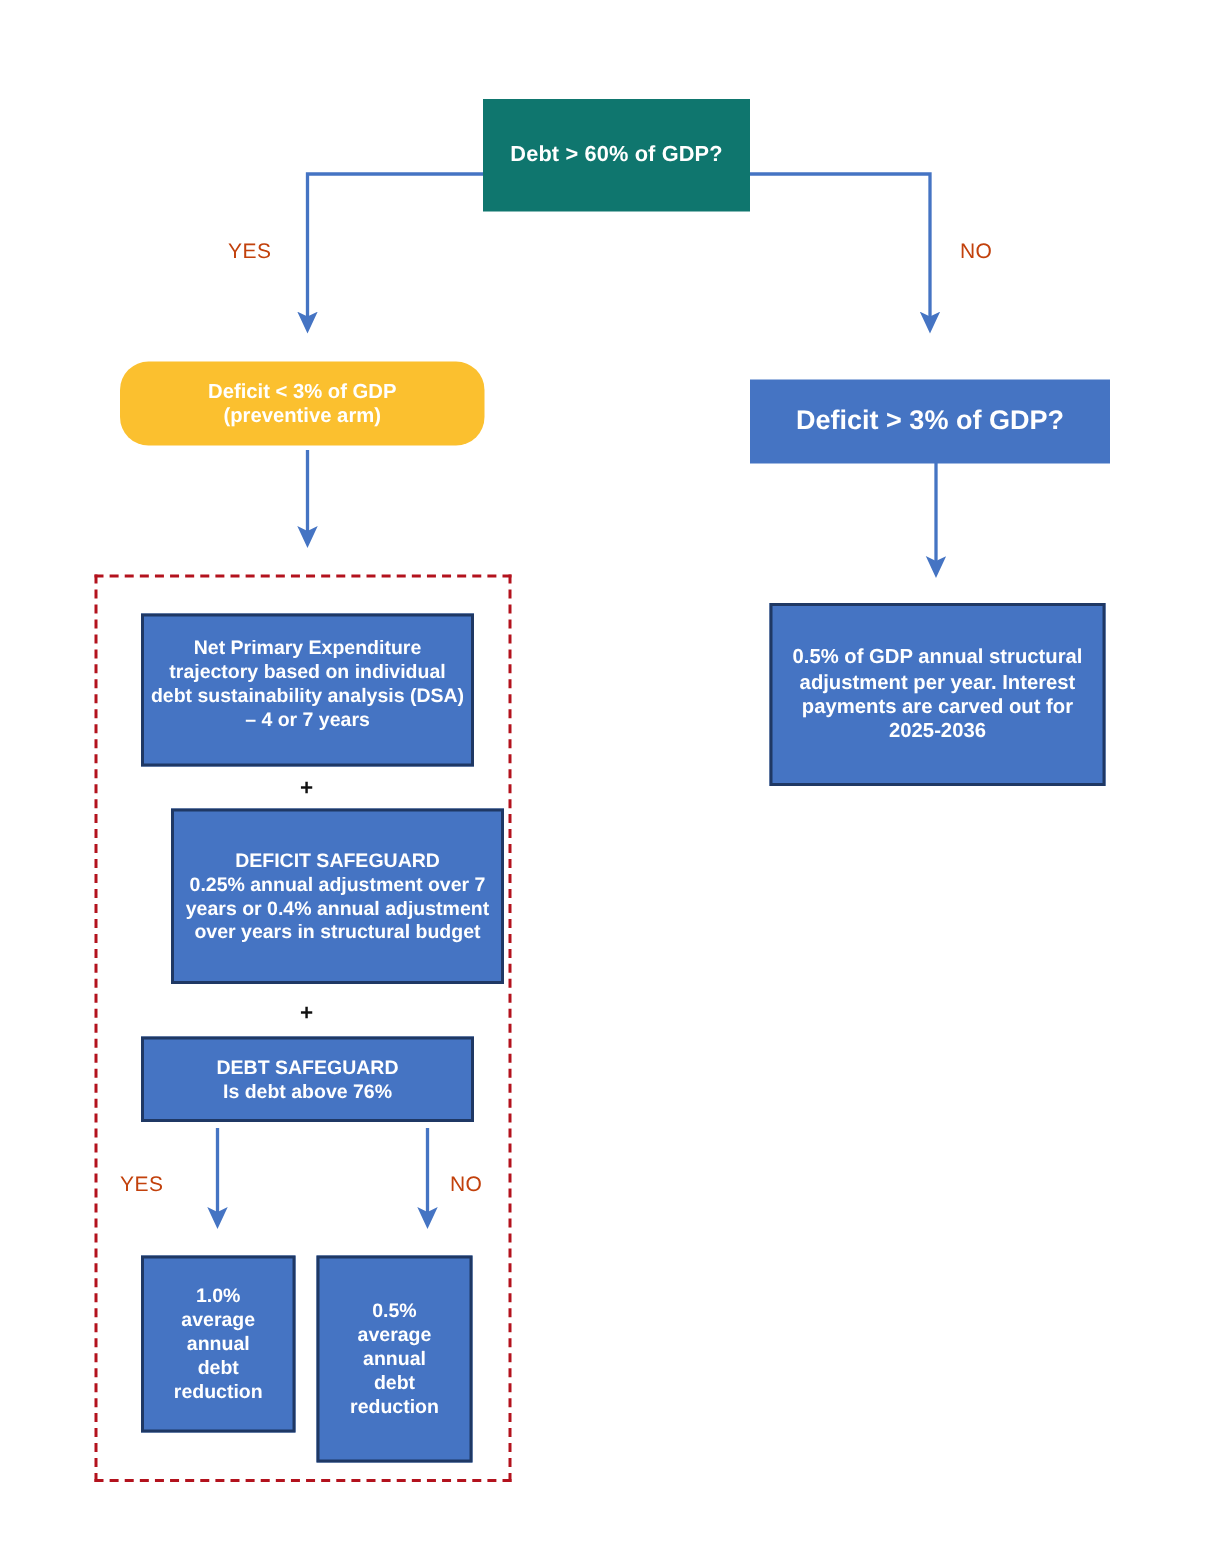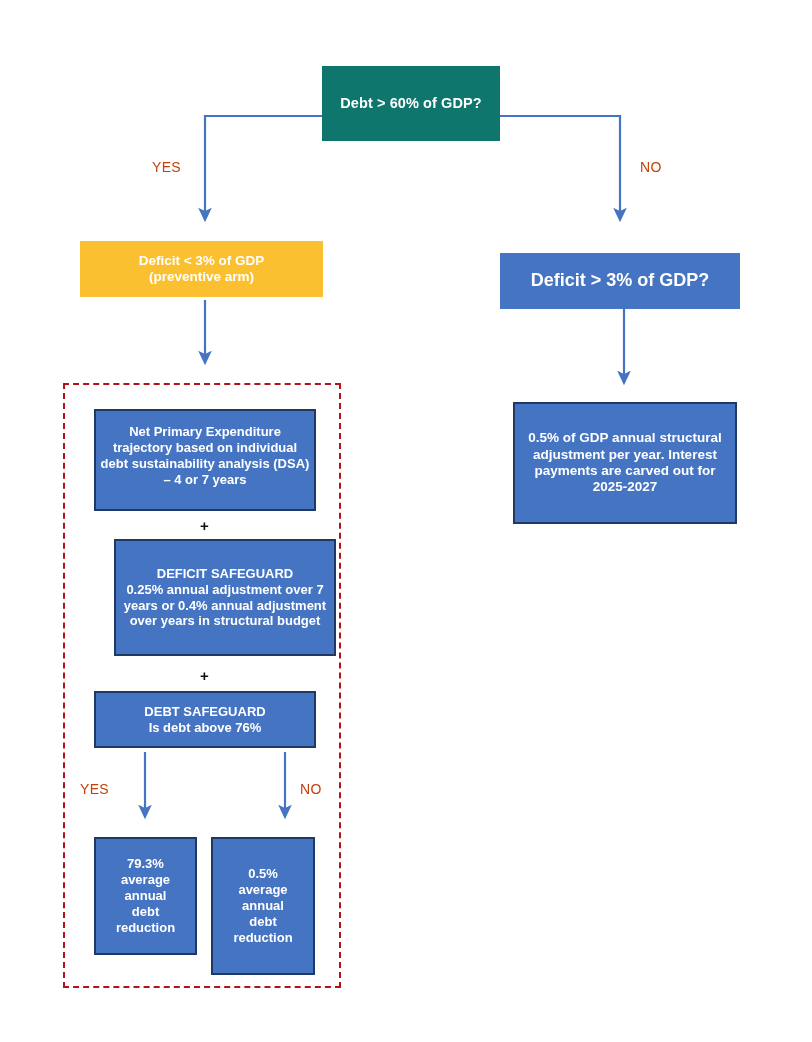--- a/index.html
+++ b/index.html
@@ -40,20 +40,21 @@
     background: #0f766e;
     font-size: 14.5px;
     letter-spacing: .1px;
   }
   
   #node-preventive {
     left: 80px; top: 241px;
     width: 243px; height: 56px;
     background: #FBC02F;
     font-size: 13.5px;
+    border-radius: 19px;
   }
   
   #node-deficit-question {
     left: 500px; top: 253px;
     width: 240px; height: 56px;
     background: #4574C3;
     font-size: 18px;
   }
   
   #node-structural-adjustment {
@@ -174,31 +175,31 @@
 
 <div id="group-preventive-arm"></div>
 
 <div class="node" id="node-root">Debt &gt; 60% of GDP?</div>
 
 <div class="node" id="node-preventive">Deficit &lt; 3% of GDP
 (preventive arm)</div>
 
 <div class="node" id="node-deficit-question">Deficit &gt; 3% of GDP?</div>
 
-<div class="node" id="node-structural-adjustment">0.5% of GDP annual structural adjustment per year. Interest payments are carved out for 2025-2027</div>
+<div class="node" id="node-structural-adjustment">0.5% of GDP annual structural adjustment per year. Interest payments are carved out for 2025-2036</div>
 
 <div class="node" id="node-npe">Net Primary Expenditure trajectory based on individual debt sustainability analysis (DSA) – 4 or 7 years</div>
 
 <div class="node" id="node-deficit-safeguard">DEFICIT SAFEGUARD
 0.25% annual adjustment over 7 years or 0.4%  annual adjustment over years in structural budget</div>
 
 <div class="node" id="node-debt-safeguard">DEBT SAFEGUARD
 Is debt above 76%</div>
 
-<div class="node" id="node-debt-reduction-yes">79.3%
+<div class="node" id="node-debt-reduction-yes">1.0%
 average
 annual
 debt
 reduction</div>
 
 <div class="node" id="node-debt-reduction-no">0.5%
 average
 annual
 debt
 reduction</div>

